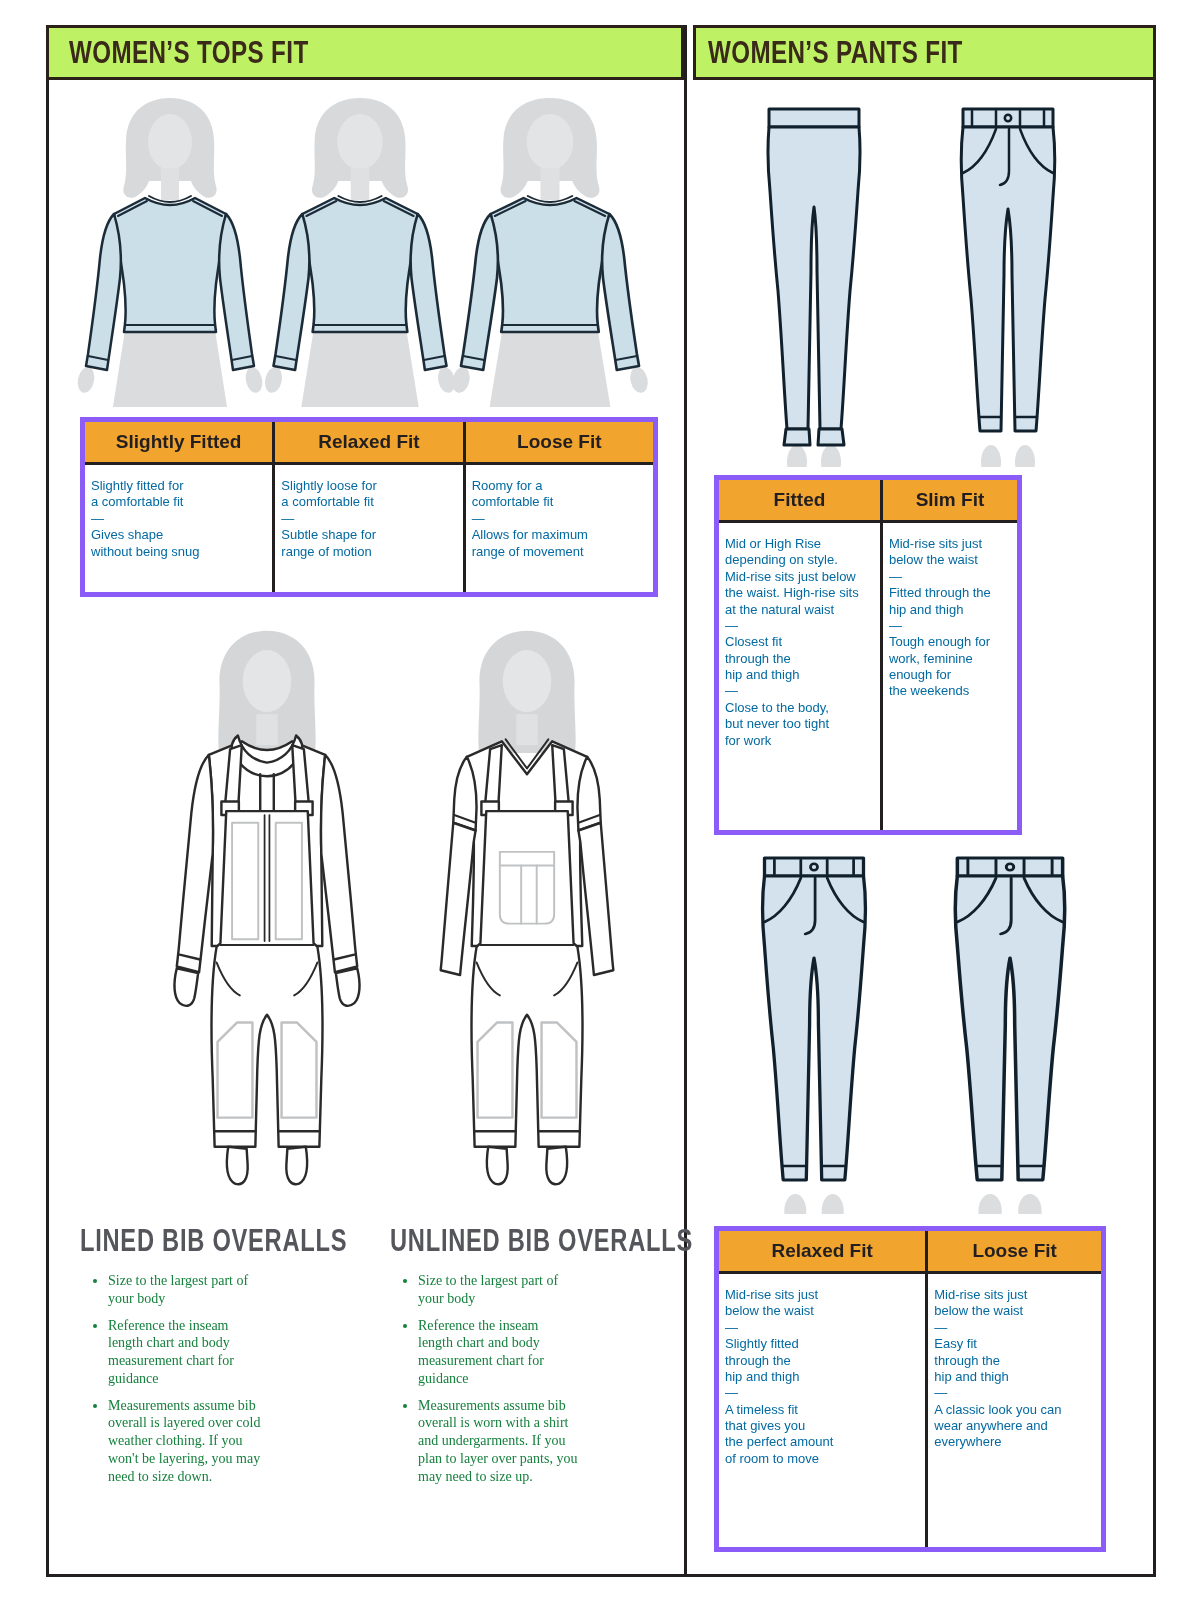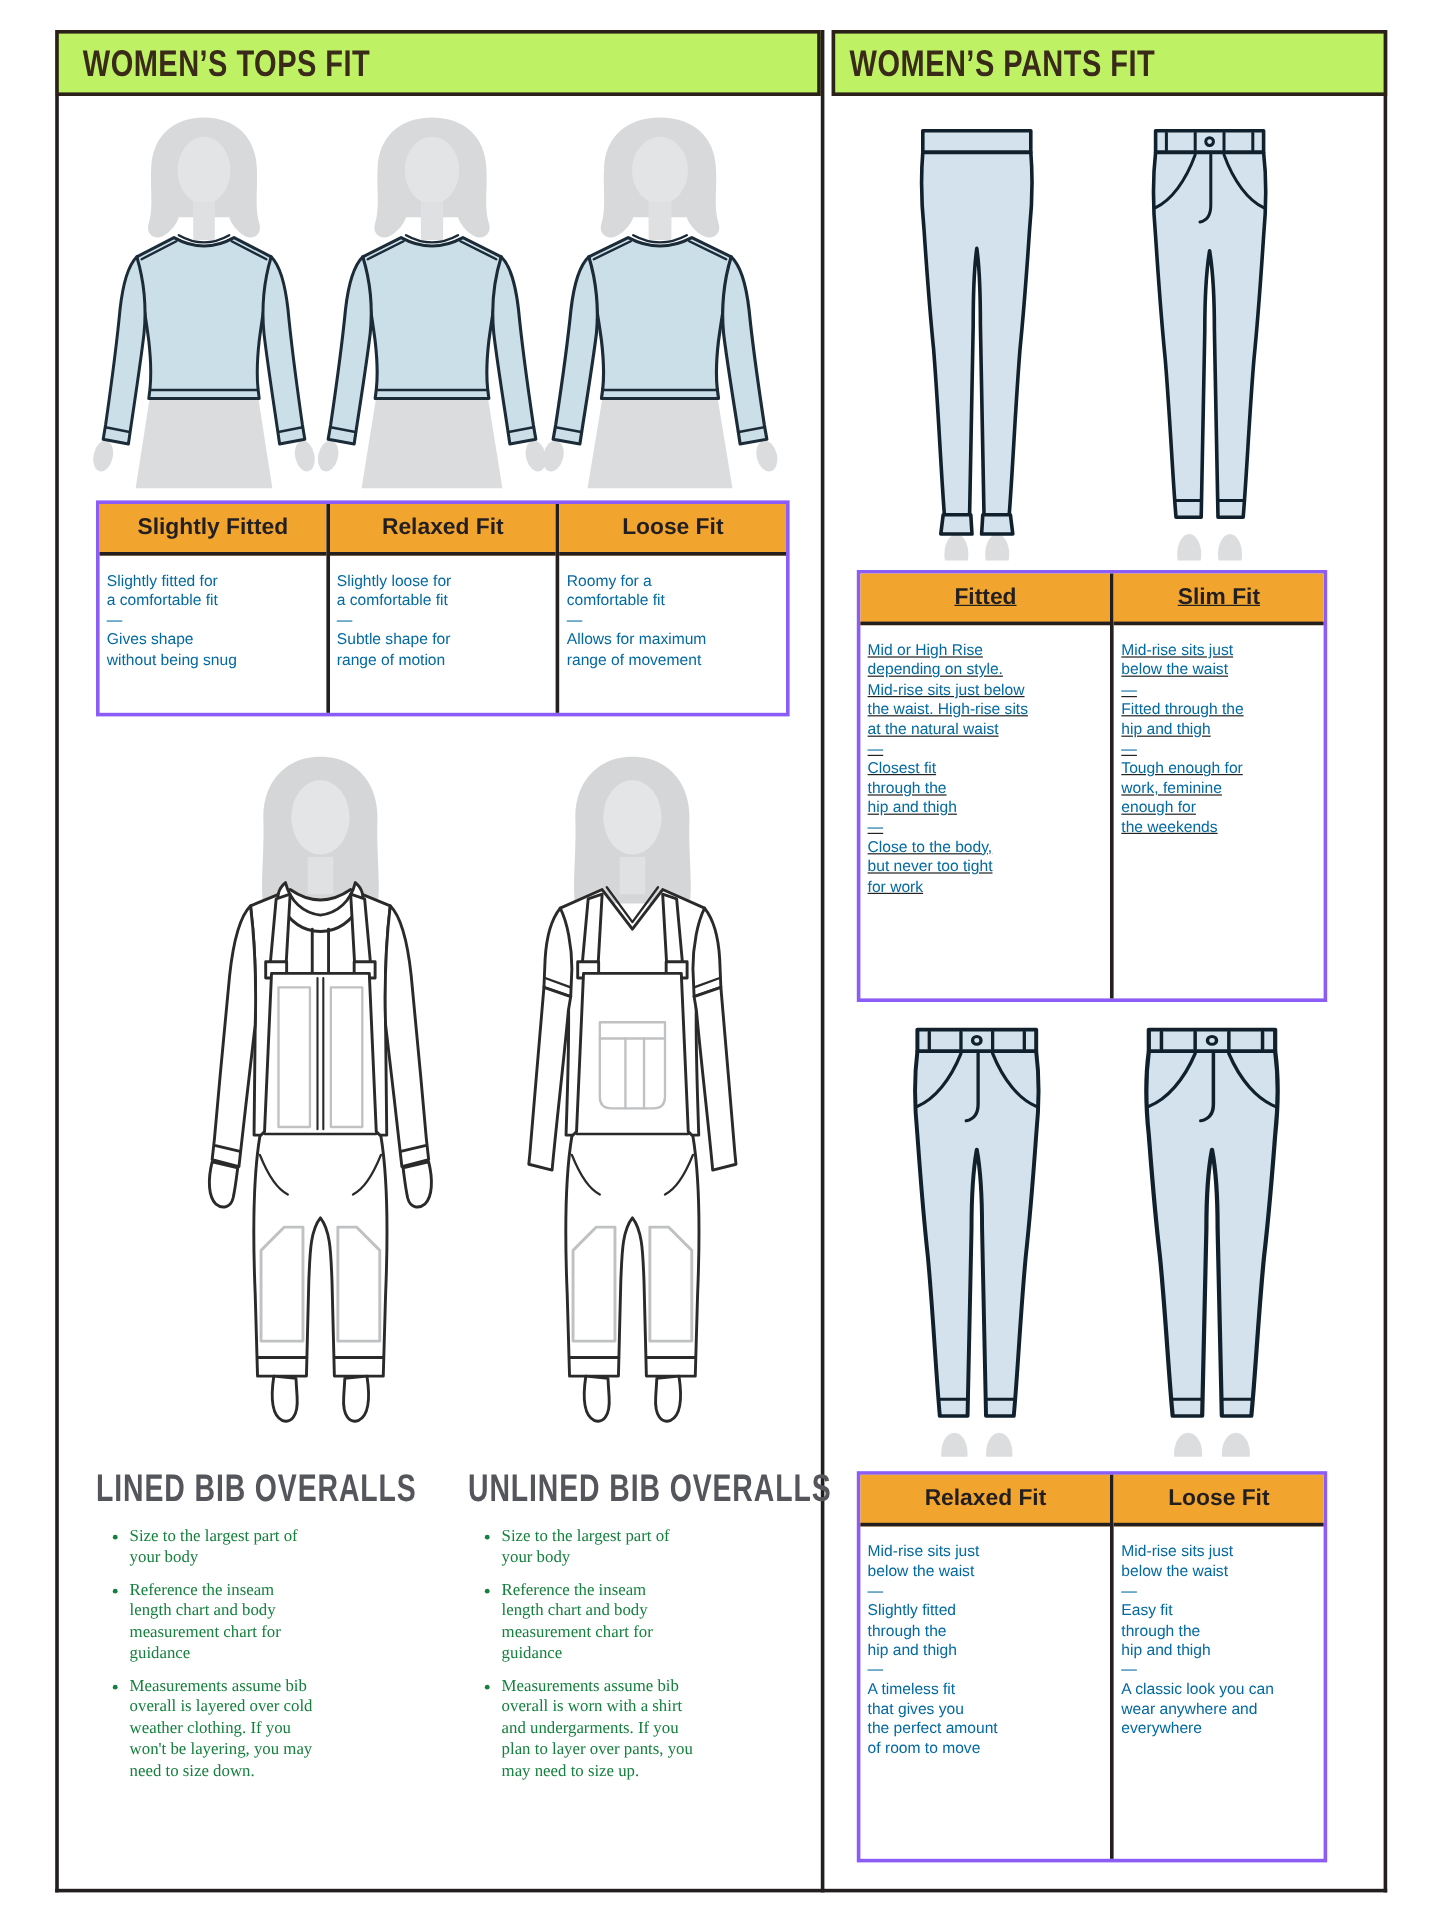--- a/index.html
+++ b/index.html
@@ -7,21 +7,21 @@
   .page { position:relative; width:1200px; height:1603px; background:#fff; overflow:hidden; }
 
   .vline { position:absolute; width:3px; background:#231f20; }
   .hline { position:absolute; height:3px; background:#231f20; }
 
   .bar { position:absolute; height:55px; background:#bef264; border:3px solid #2b2118;
          display:flex; align-items:center; padding-left:20px; }
   .bar-title { display:inline-block; transform:scaleX(0.78); transform-origin:left center;
                font-size:31px; font-weight:700; letter-spacing:0.5px; color:#3A2A1A; white-space:nowrap; }
 
-  .fit-table { position:absolute; display:flex; border:3px solid #8b5cf6; background:#fff; }
+  .fit-table { position:absolute; display:flex; border:5px solid #8b5cf6; background:#fff; }
   .fit-col { flex:1; display:flex; flex-direction:column; min-width:0; }
   .fit-col + .fit-col { border-left:3px solid #231f20; }
   .fit-head { background:#F1A42E; border-bottom:3px solid #231f20; text-align:center;
               font-weight:700; font-size:19px; color:#231f20; padding:9px 2px; }
   .fit-body { flex:1; white-space:pre-line; text-align:left; font-size:13px;
               line-height:1.26; color:#0369a1; padding:13px 6px; }
   .cols-2 .fit-col:first-child { flex:0 0 54%; }
 
   .ov-title { position:absolute; font-size:32px; font-weight:700; color:#55565B;
               letter-spacing:1px; white-space:nowrap;text-align:right; }
@@ -264,21 +264,21 @@
 and undergarments.  If you
 plan to layer over pants, you
 may need to size up.</li>
     </ul>
 
   <svg class="illus" style="left:700px; top:95px;" width="425" height="372" viewBox="0 0 425 372">
     <use href="#g-pants-plain" transform="translate(114,14)"></use>
     <use href="#g-pants-detail" transform="translate(308,14)"></use>
   </svg>
 
-  <div class="fit-table cols-2" style="left:714px; top:475px; width:392px; height:360px;text-decoration:underline;">
+  <div class="fit-table cols-2" style="left:714px; top:475px; width:308px; height:360px;">
       <div class="fit-col">
         <div class="fit-head">Fitted</div>
         <div class="fit-body">Mid or High Rise
 depending on style.
 Mid-rise sits just below
 the waist. High-rise sits
 at the natural waist
 —
 Closest fit
 through the

